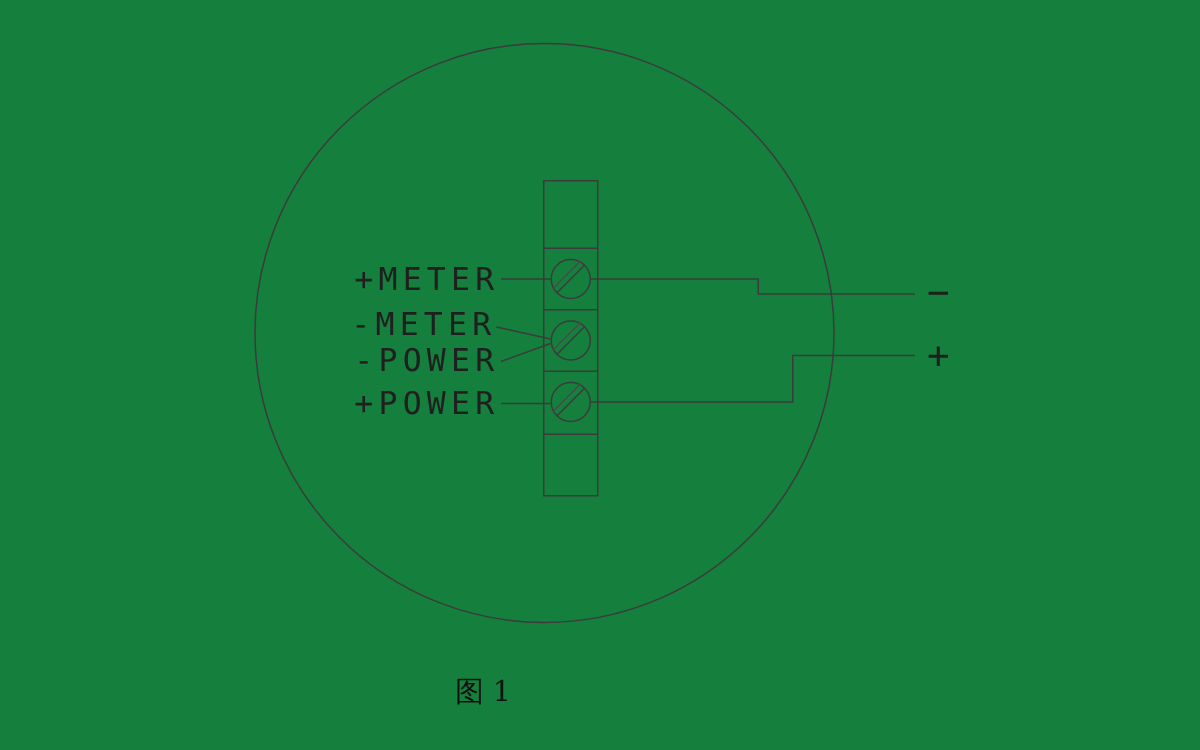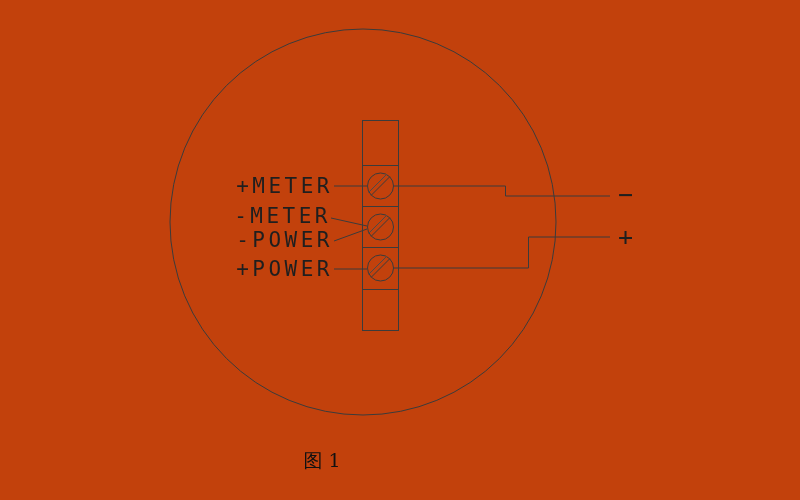--- a/index.html
+++ b/index.html
@@ -7,21 +7,21 @@
     padding: 0;
     background: #ffffff;
     width: 800px;
     height: 500px;
     overflow: hidden;
   }
   .stage {
     position: relative;
     width: 800px;
     height: 500px;
-    background: #c2410c;
+    background: #15803d;
     font-family: "DejaVu Sans Mono", "Liberation Mono", monospace;
   }
   svg { display: block; }
   .cad-line {
     fill: none;
     stroke: #3b3b3b;
     stroke-width: 1;
   }
   .cad-thin {
     fill: none;

